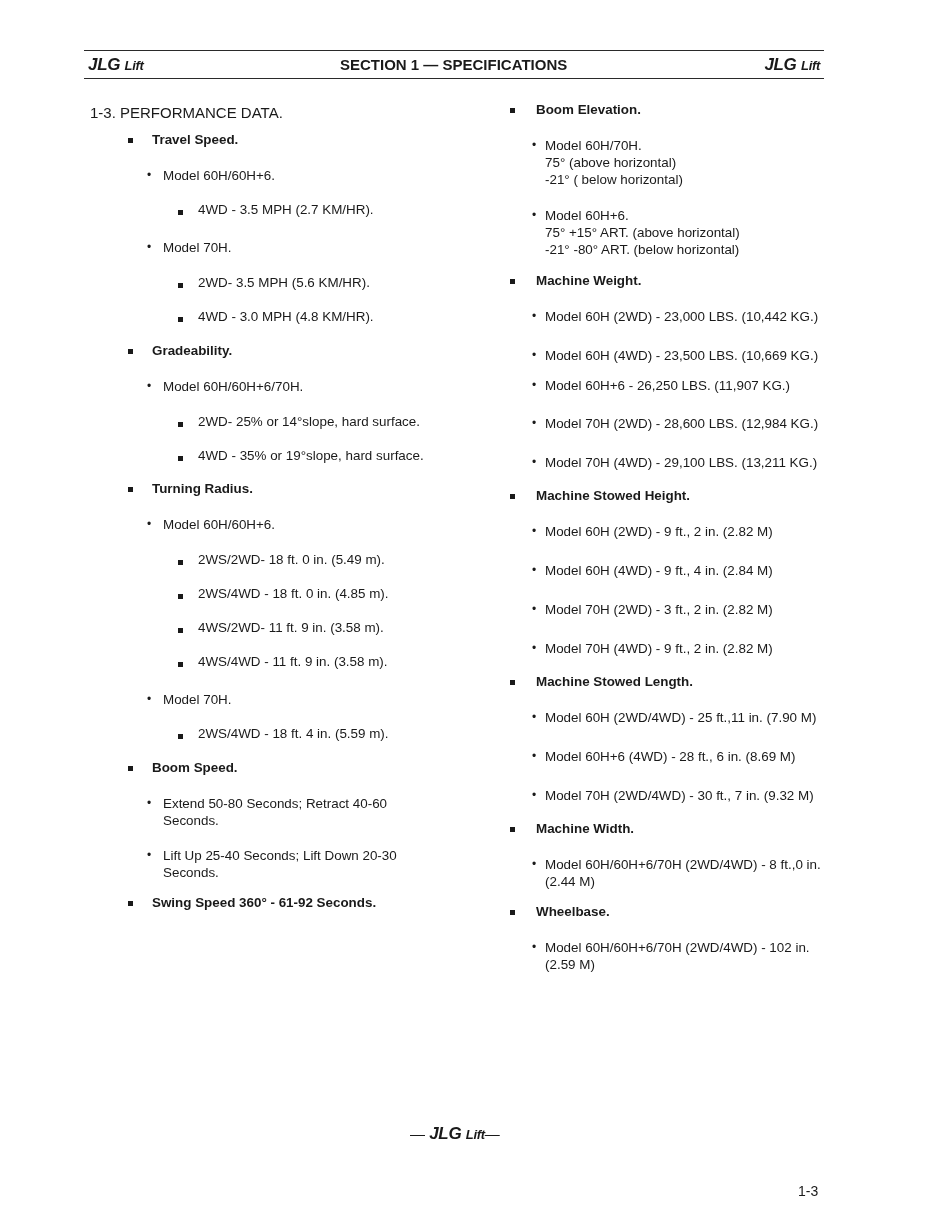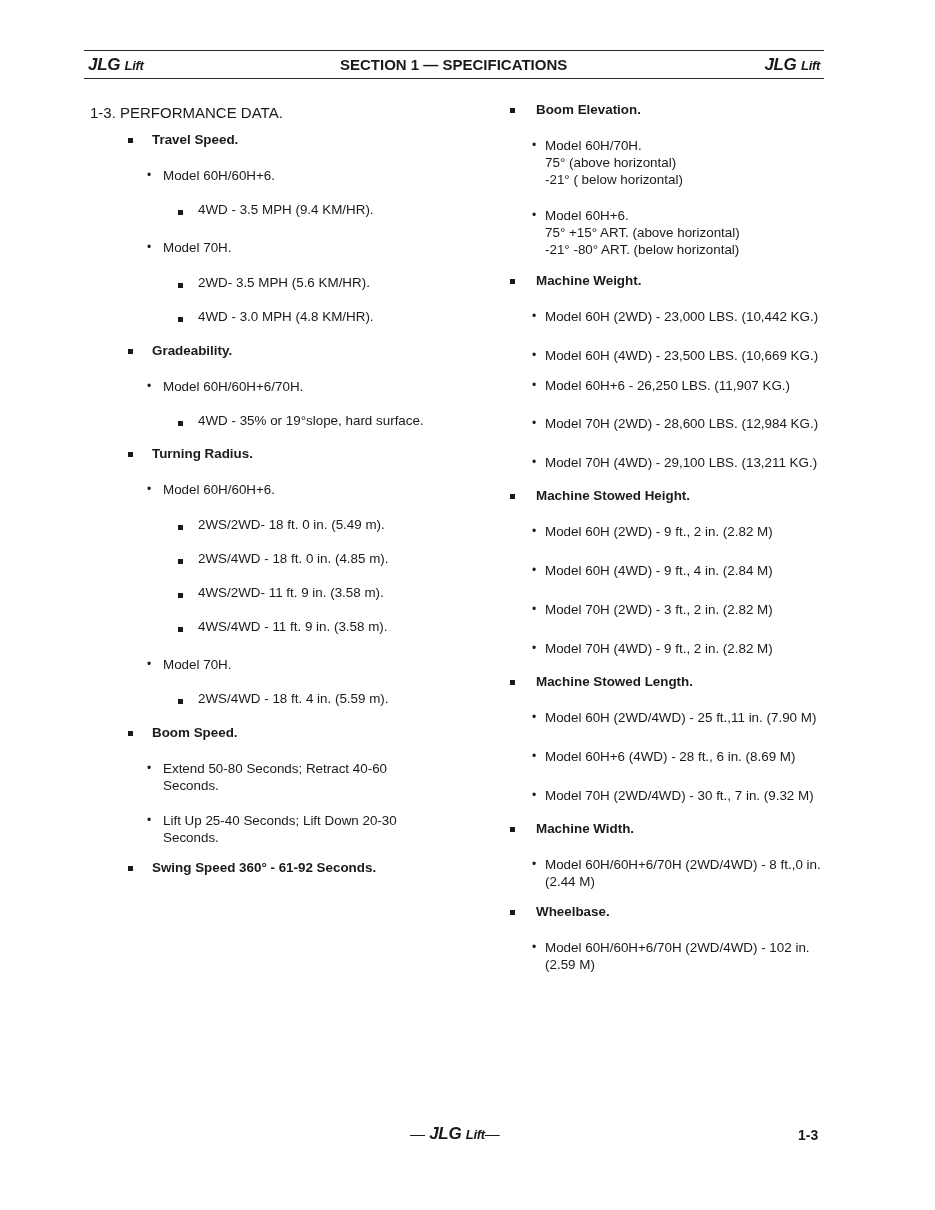--- a/index.html
+++ b/index.html
@@ -24,45 +24,46 @@
   .lvl2 { padding-left: 73px; }
   .lvl2 .dot { left: 57px; top: 0; }
   .lvl3 { padding-left: 108px; }
   .lvl3 .sq { left: 88px; top: 9px; }
   .r1 { padding-left: 28px; font-weight: bold; }
   .r1 .sq { left: 2px; top: 7px; }
   .r2 { padding-left: 37px; }
   .r2 .dot { left: 24px; top: 0; }
   .footer-brand { position: absolute; top: 1124px; left: 410px; }
   .footer-brand .dash { font-weight: normal; font-style: normal; font-size: 15px; }
-  .page-num { position: absolute; top: 1127px; left: 798px; font-size: 14px; font-weight: bold; }
+  .page-num { position: absolute; top: 1183px; left: 798px; font-size: 14px; }
 </style>
 </head>
 <body>
 
 <div class="rule" style="top:50px"></div>
 <div class="hdr">
   <span class="left brand"><span>JLG</span> <span class="lift">Lift</span></span>
   <span class="center">SECTION 1 — SPECIFICATIONS</span>
   <span class="right brand"><span>JLG</span> <span class="lift">Lift</span></span>
 </div>
 <div class="rule" style="top:78px"></div>
 
 <div class="col col-left">
   <div class="title">1-3.  PERFORMANCE DATA.</div>
 
   <div class="item lvl1" style="margin-top:-8px"><span class="sq"></span><span>Travel Speed.</span></div>
   <div class="item lvl2" style="margin-top:19px"><span class="dot">•</span><span>Model 60H/60H+6.</span></div>
-  <div class="item lvl3" style="margin-top:17px"><span class="sq"></span><span>4WD - 3.5 MPH (9.4 KM/HR).</span></div>
+  <div class="item lvl3" style="margin-top:17px"><span class="sq"></span><span>4WD - 3.5 MPH (2.7 KM/HR).</span></div>
   <div class="item lvl2" style="margin-top:21px"><span class="dot">•</span><span>Model 70H.</span></div>
   <div class="item lvl3" style="margin-top:18px"><span class="sq"></span><span>2WD- 3.5 MPH (5.6 KM/HR).</span></div>
   <div class="item lvl3" style="margin-top:17px"><span class="sq"></span><span>4WD - 3.0 MPH (4.8 KM/HR).</span></div>
 
   <div class="item lvl1" style="margin-top:17px"><span class="sq"></span><span>Gradeability.</span></div>
   <div class="item lvl2" style="margin-top:19px"><span class="dot">•</span><span>Model 60H/60H+6/70H.</span></div>
+  <div class="item lvl3" style="margin-top:18px"><span class="sq"></span><span>2WD- 25% or 14°slope, hard surface.</span></div>
   <div class="item lvl3" style="margin-top:17px"><span class="sq"></span><span>4WD - 35% or 19°slope, hard surface.</span></div>
 
   <div class="item lvl1" style="margin-top:16px"><span class="sq"></span><span>Turning Radius.</span></div>
   <div class="item lvl2" style="margin-top:19px"><span class="dot">•</span><span>Model 60H/60H+6.</span></div>
   <div class="item lvl3" style="margin-top:18px"><span class="sq"></span><span>2WS/2WD- 18 ft. 0 in. (5.49 m).</span></div>
   <div class="item lvl3" style="margin-top:17px"><span class="sq"></span><span>2WS/4WD - 18 ft. 0 in. (4.85 m).</span></div>
   <div class="item lvl3" style="margin-top:17px"><span class="sq"></span><span>4WS/2WD- 11 ft. 9 in. (3.58 m).</span></div>
   <div class="item lvl3" style="margin-top:17px"><span class="sq"></span><span>4WS/4WD - 11 ft. 9 in. (3.58 m).</span></div>
   <div class="item lvl2" style="margin-top:21px"><span class="dot">•</span><span>Model 70H.</span></div>
   <div class="item lvl3" style="margin-top:17px"><span class="sq"></span><span>2WS/4WD - 18 ft. 4 in. (5.59 m).</span></div>

